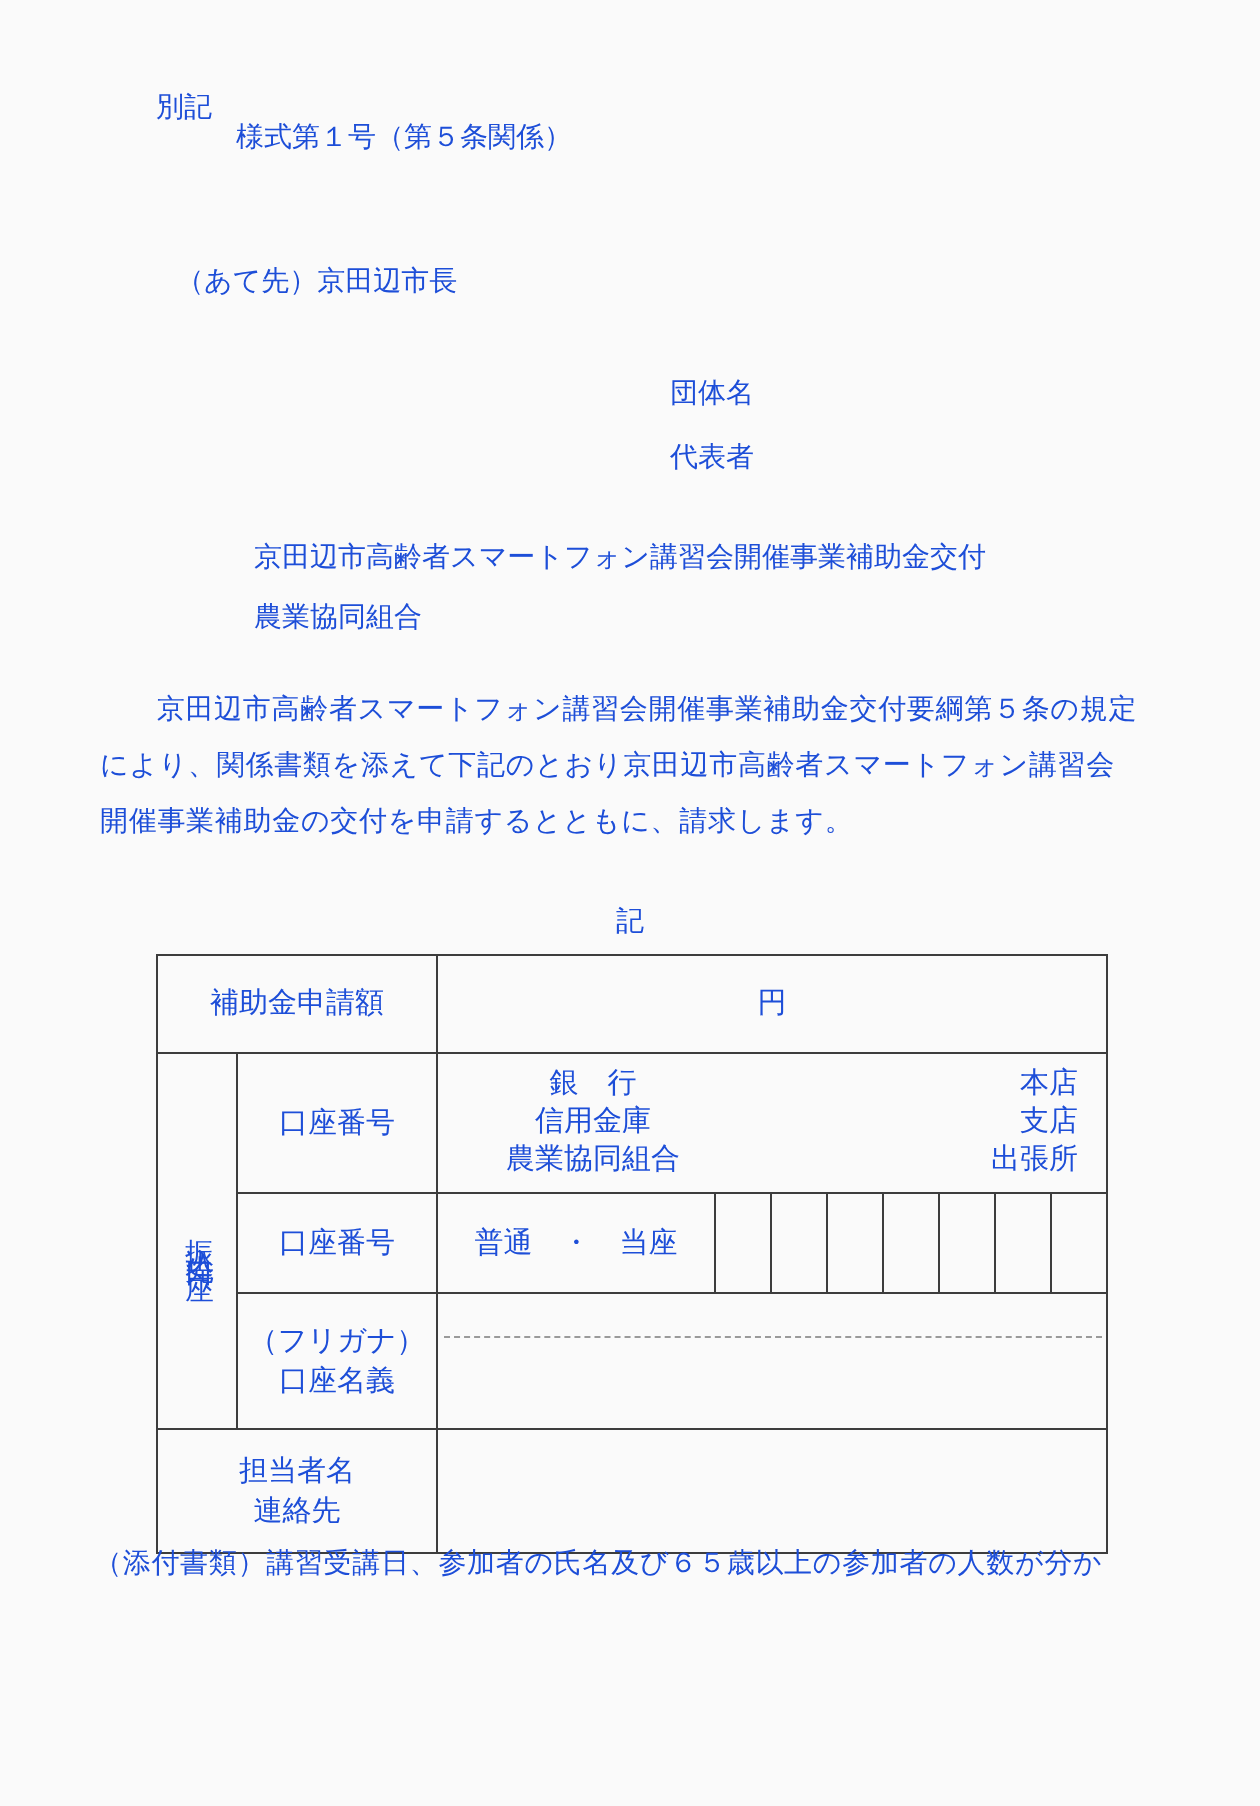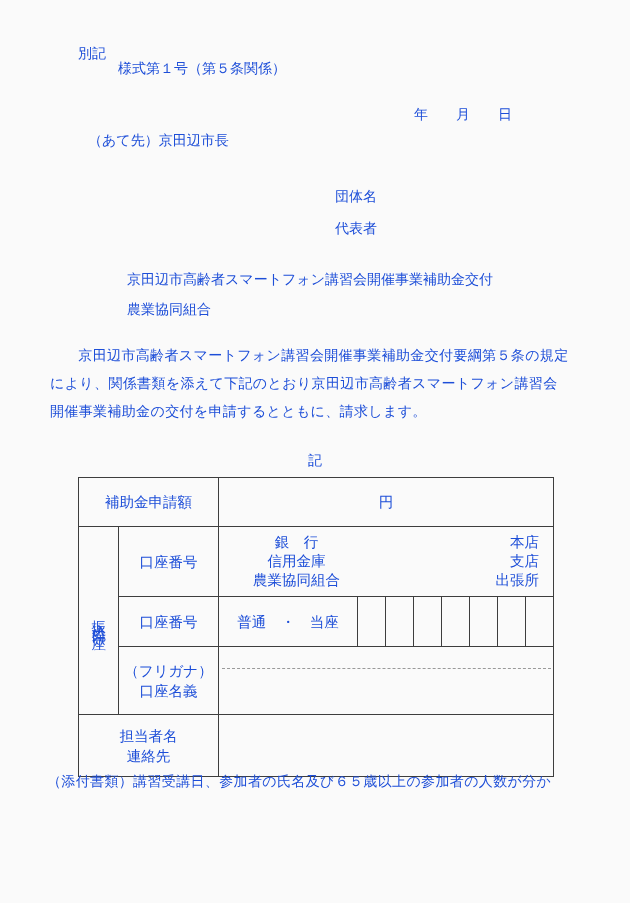--- a/index.html
+++ b/index.html
@@ -81,21 +81,20 @@
   .attach-line1 { top: 773px; left: 47px; letter-spacing: 0.35px; }
   .attach-line2 { top: 800px; left: 158px; letter-spacing: 0.35px; }
 </style>
 </head>
 <body>
 
 <div class="page">
 
   <div class="abs appendix">別記</div>
   <div class="abs form-number">様式第１号（第５条関係）</div>
-  <div class="abs date-line">年　　月　　日</div>
   <div class="abs addressee">（あて先）京田辺市長</div>
 
   <div class="abs org-label">団体名</div>
   <div class="abs rep-label">代表者</div>
 
   <div class="abs doc-title">
     <div>京田辺市高齢者スマートフォン講習会開催事業補助金交付</div>
     <div>農業協同組合</div>
   </div>
 

